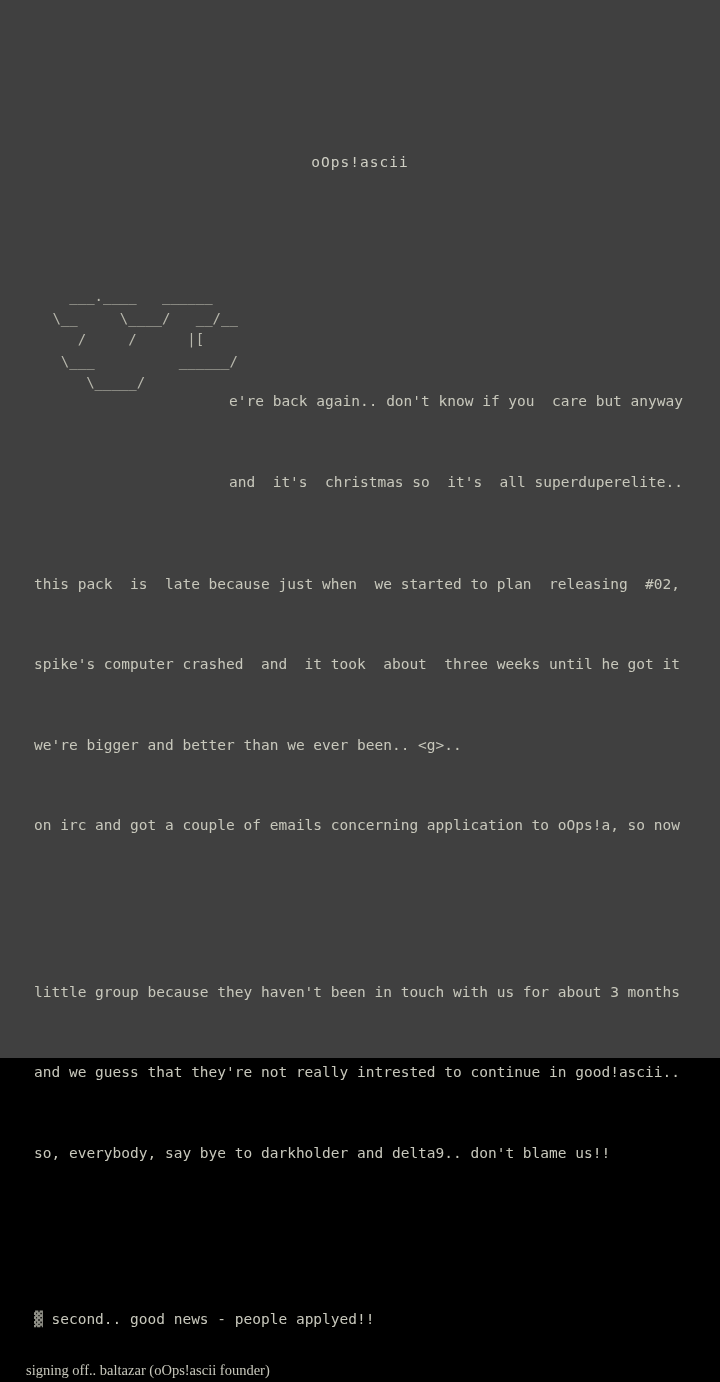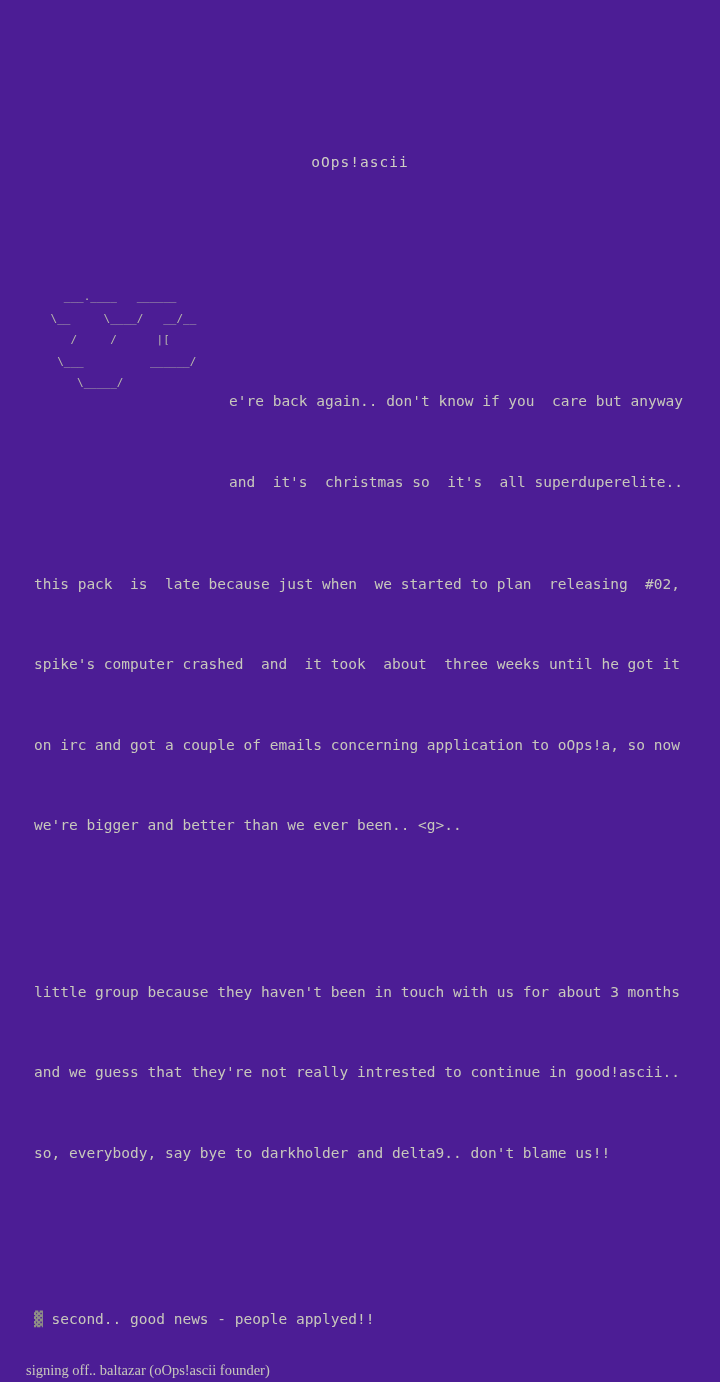--- a/index.html
+++ b/index.html
@@ -12,39 +12,39 @@
   }
   body {
     font-family: "DejaVu Sans Mono", "Liberation Mono", monospace;
     color: #c8c8bc;
     font-size: 14.5px;
     line-height: 21.5px;
   }
   .page {
     position: relative;
     width: 720px;
-    height: 1382px;
-    background: #4c1d95;
+    height: 1058px;
+    background: #404040;
   }
   .title {
     position: absolute;
     top: 152px;
     left: 0;
     width: 720px;
     text-align: center;
     font-size: 14.5px;
     letter-spacing: 1px;
     color: #cfcfc4;
   }
   .logo {
     position: absolute;
     top: 286px;
     left: 44px;
     white-space: pre;
-    font-size: 11px;
+    font-size: 14px;
     line-height: 21.5px;
     color: #b8b8ad;
     letter-spacing: 0px;
   }
   .body-text {
     position: absolute;
     top: 340px;
     left: 26px;
     width: 676px;
     white-space: pre-wrap;
@@ -81,22 +81,22 @@
     /     /      |[
   \___          ______/
      \_____/</div>
 
   <div class="body-text">
     <div class="para"><span style="display:inline-block;width:195px"></span><span>e're back again.. don't know if you  care but anyway</span></div>
     <div class="para"><span style="display:inline-block;width:195px"></span><span>and  it's  christmas so  it's  all superduperelite..</span></div>
 
     <div class="para">this pack  is  late because just when  we started to plan  releasing  #02,</div>
     <div class="para">spike's computer crashed  and  it took  about  three weeks until he got it</div>
+    <div class="para">we're bigger and better than we ever been.. &lt;g&gt;..</div>
     <div class="para">on irc and got a couple of emails concerning application to oOps!a, so now</div>
-    <div class="para">we're bigger and better than we ever been.. &lt;g&gt;..</div>
     <div class="spacer"></div>
 
     <div class="para">little group because they haven't been in touch with us for about 3 months</div>
     <div class="para">and we guess that they're not really intrested to continue in good!ascii..</div>
     <div class="para">so, everybody, say bye to darkholder and delta9.. don't blame us!!</div>
     <div class="spacer"></div>
 
     <div class="para"><span class="blk">▓</span><span> second.. good news - people applyed!!</span></div>
     <div class="para">first one to apply and get into oOps! is rawlock (rl!) -  he been runs the</div>
     

